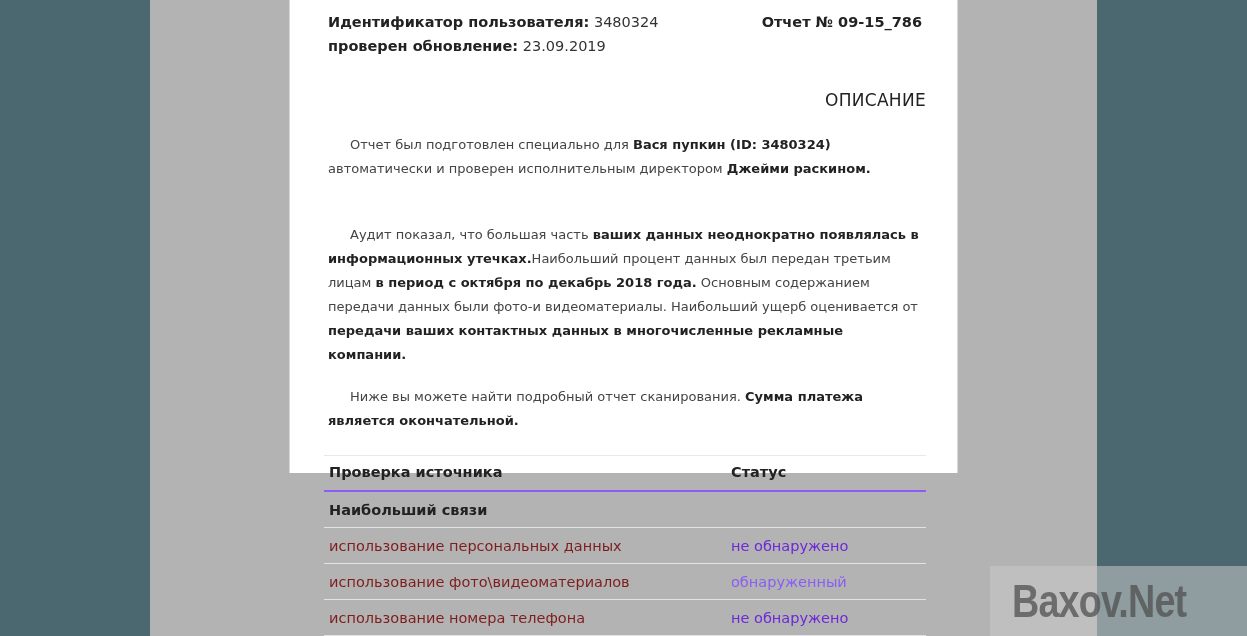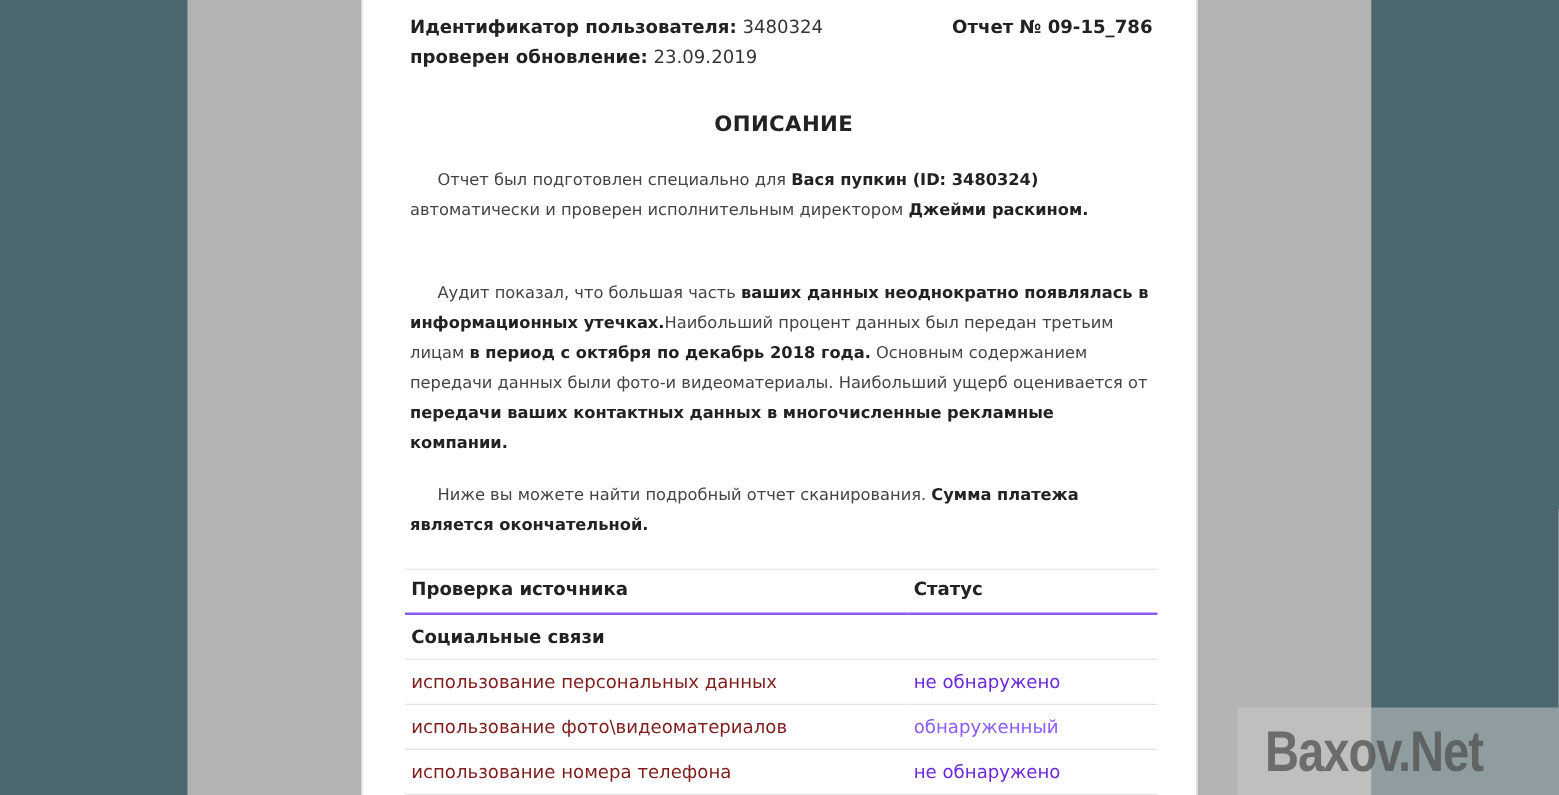--- a/index.html
+++ b/index.html
@@ -3,31 +3,31 @@
 <meta charset="utf-8">
 <style>
   html, body { margin:0; padding:0; }
   body {
     width:1247px; height:636px; overflow:hidden; position:relative;
     background:#4b6870;
     font-family:"DejaVu Sans", "Liberation Sans", sans-serif;
   }
   .gray-band { position:absolute; top:0; left:150px; width:947px; height:636px; background:#b3b3b3; }
   .page {
-    position:absolute; top:0; left:289px; width:669px; height:636px;
+    position:absolute; top:0; left:289px; width:669px; height:473px;
     background:#ffffff; border-left:1px solid #d8d8d8; border-right:1px solid #d8d8d8; box-sizing:border-box;
   }
   .inner { position:absolute; left:38px; width:598px; top:0; }
   .hdr { position:relative; height:72px; font-size:14.5px; color:#333; }
   .hdr .row { position:absolute; left:0; }
   .hdr b { color:#222; font-weight:bold; }
   .hdr .r1 { top:14px; }
   .hdr .r2 { top:38px; }
   .hdr .rep { position:absolute; right:4px; top:14px; font-weight:bold; color:#222; }
-  .title { position:absolute; top:90px; left:0; width:598px; text-align:center; font-weight:bold; font-size:17px; color:#222; letter-spacing:0.3px; }
+  .title { position:absolute; top:90px; left:0; width:598px; text-align:right; font-weight:normal; font-size:17px; color:#222; letter-spacing:0.3px; }
   p.para {
     position:absolute; left:0; width:592px; margin:0;
     font-size:13px; line-height:24px; color:#444; text-indent:22px;
   }
   p.para b { color:#222; }
   .p1 { top:133px; }
   .p2 { top:223px; }
   .p3 { top:385px; }
   table {
     position:absolute; left:-4px; top:455px; width:602px; border-collapse:collapse;
@@ -85,21 +85,21 @@
 
     <table>
       <thead>
         <tr>
           <th>Проверка источника</th>
           <th class="col2">Статус</th>
         </tr>
       </thead>
       <tbody>
         <tr>
-          <td class="group" colspan="2">Социальные связи</td>
+          <td class="group" colspan="2">Наибольший связи</td>
         </tr>
         <tr>
           <td>использование персональных данных</td>
           <td class="ok">не обнаружено</td>
         </tr>
         <tr>
           <td>использование фото\видеоматериалов</td>
           <td class="bad">обнаруженный</td>
         </tr>
         <tr>

